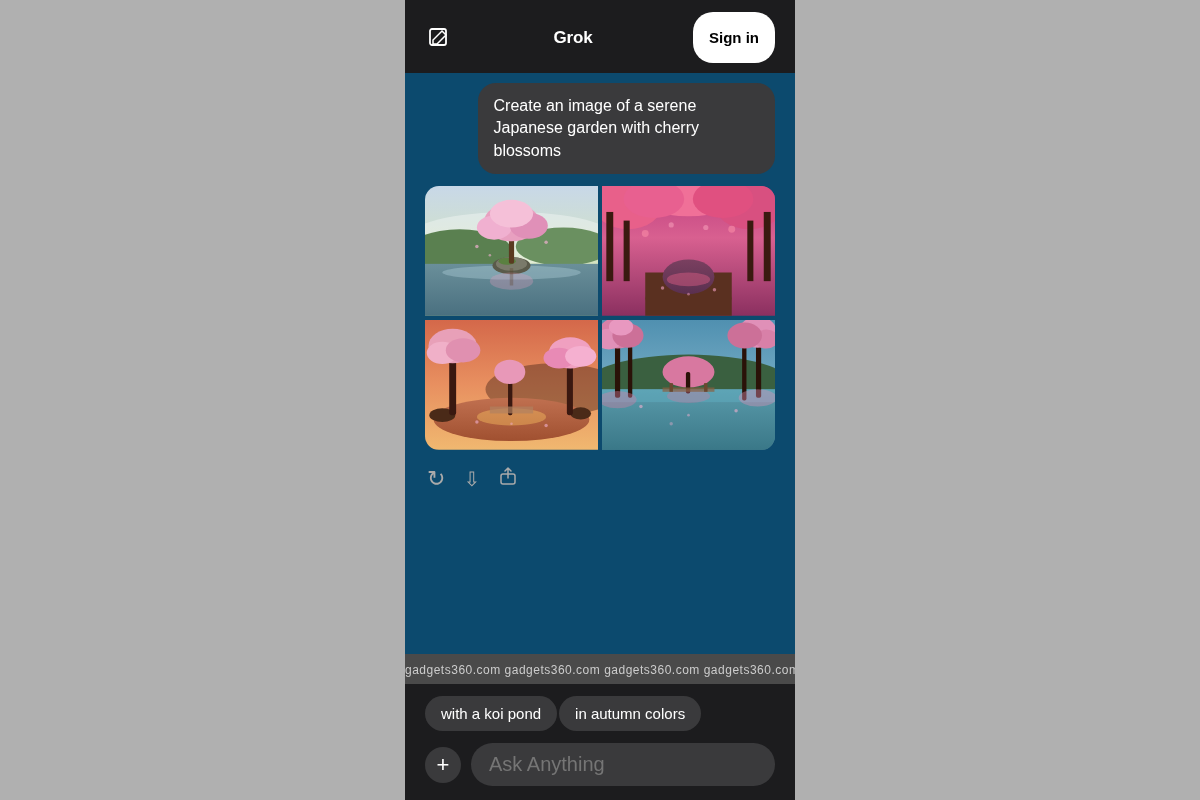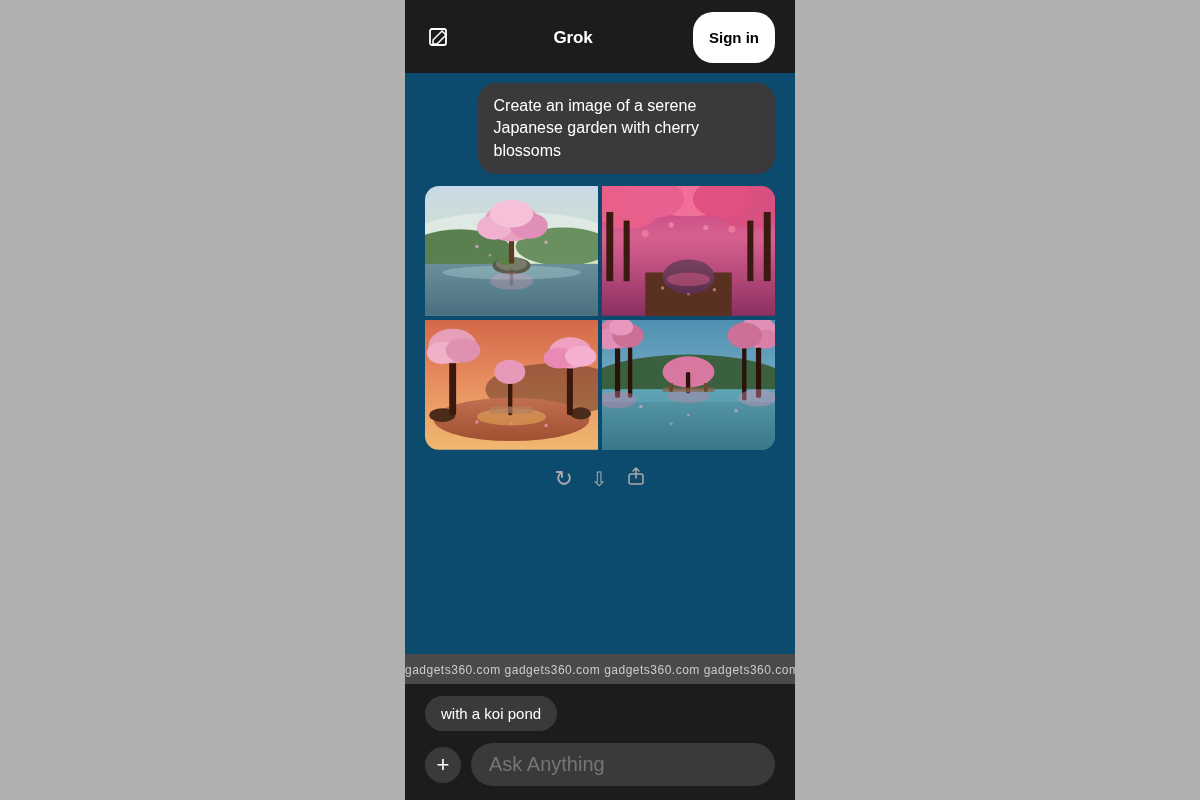--- a/index.html
+++ b/index.html
@@ -64,21 +64,20 @@
     }
 
     
     .chat-content {
       flex: 1;
       overflow-y: auto;
       padding: 10px 20px 4px;
       display: flex;
       flex-direction: column;
       gap: 12px;
-      align-items: center;
     }
 
     .chat-content::-webkit-scrollbar { display: none; }
 
     
     .user-message {
       align-self: flex-end;
       background: #3a3a3c;
       color: #fff;
       border-radius: 18px;
@@ -425,20 +424,21 @@
   </div>
 
   <div class="watermark-bar">
     <span class="watermark-text">gadgets360.com    gadgets360.com    gadgets360.com    gadgets360.com    gadgets360.com    gadgets360.com</span>
   </div>
 
   <div class="bottom-section">
 
     <div class="suggestion-chips">
       <div class="chip">with a koi pond</div>
+      <div class="chip">in autumn colors</div>
     </div>
 
     <div class="input-row">
       <div class="add-btn">
         <span>+</span>
       </div>
       <input class="ask-input" type="text" placeholder="Ask Anything" style="">
     </div>
 
   </div>

